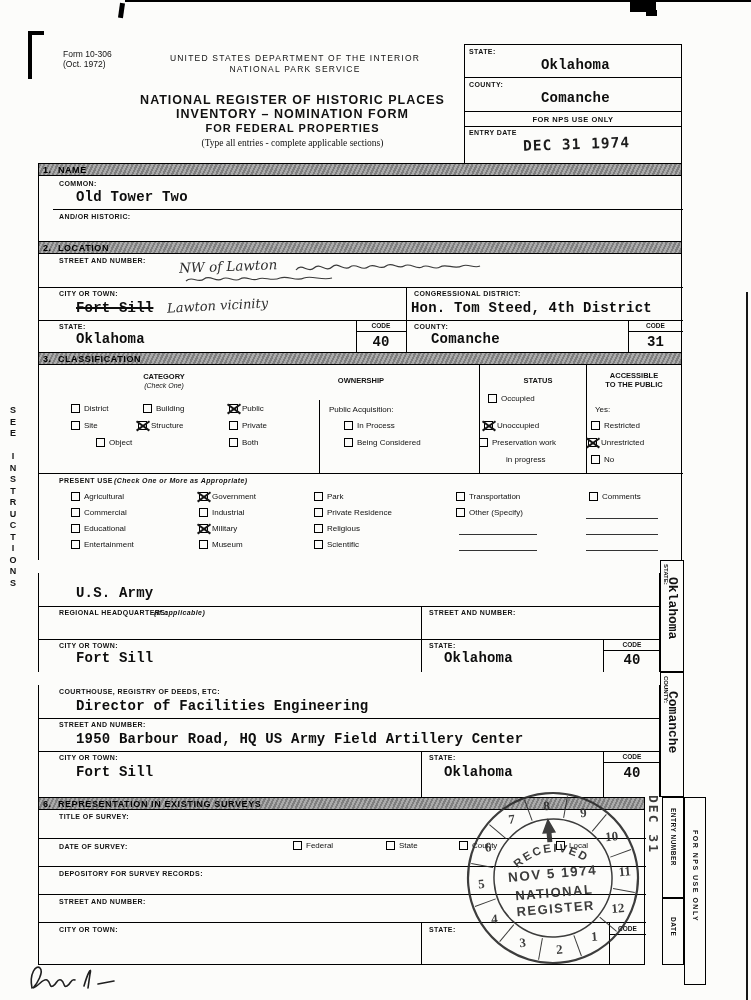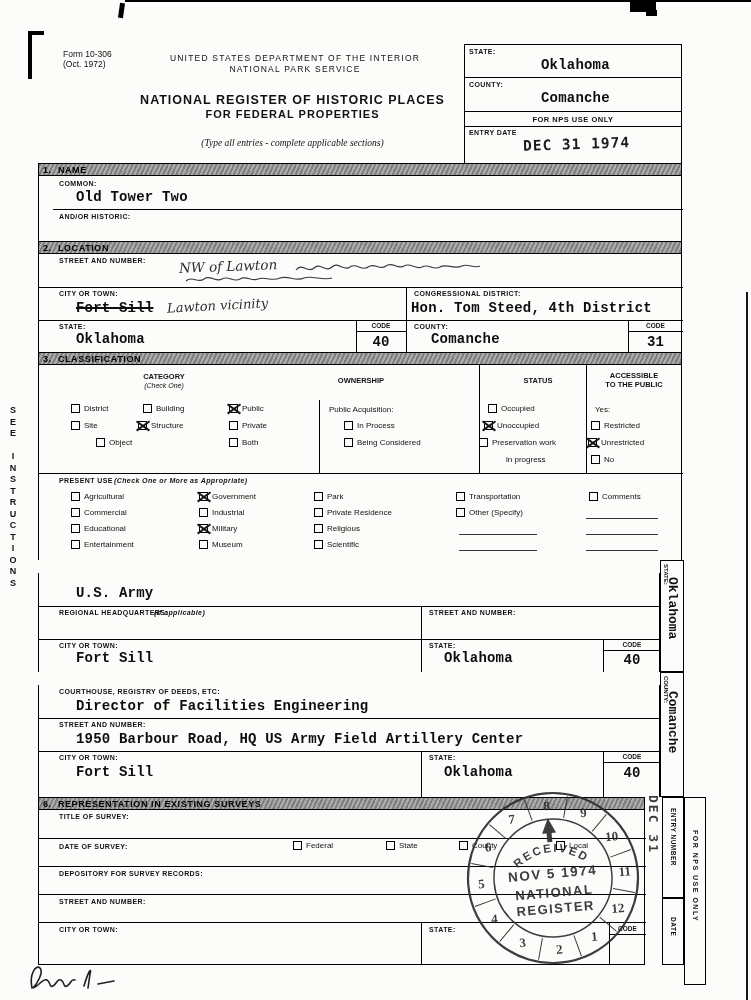--- a/index.html
+++ b/index.html
@@ -49,23 +49,24 @@
   <div class="abs" style="left:63px;top:49px;font-size:8.5px;line-height:10px">
     <div>Form 10-306</div>
     <div>(Oct. 1972)</div>
   </div>
   <div class="hdr-c" style="left:125px;top:53px;width:340px;font-size:8.5px;letter-spacing:1.2px;line-height:11px">
     <div>UNITED STATES DEPARTMENT OF THE INTERIOR</div>
     <div>NATIONAL PARK SERVICE</div>
   </div>
   <div class="hdr-c" style="left:105px;top:93px;width:375px">
     <div style="font-size:12.5px;font-weight:bold;letter-spacing:1px;line-height:14px">NATIONAL REGISTER OF HISTORIC PLACES</div>
+    <div style="font-size:12.5px;font-weight:bold;letter-spacing:1px;line-height:14px">INVENTORY – NOMINATION FORM</div>
     <div style="font-size:11px;font-weight:bold;letter-spacing:1px;line-height:14px">FOR FEDERAL PROPERTIES</div>
   </div>
-  <div class="hdr-c" style="left:105px;top:138px;width:375px;font-family:'Liberation Serif',serif;font-style:italic;font-size:9.5px">(Type all entries - complete applicable sections)</div>
+  <div class="hdr-c" style="left:105px;top:138px;width:375px;font-family:'Liberation Serif',serif;font-size:9.5px">(Type all entries - complete applicable sections)</div>
 
   <div class="abs" style="left:464px;top:44px;width:218px;height:120px;border:1.5px solid #000;border-bottom:none">
     <div style="position:relative;height:33px;border-bottom:1.5px solid #000">
       <span class="lbl" style="left:4px;top:3px">STATE:</span>
       <span class="val" style="left:76px;top:12px">Oklahoma</span>
     </div>
     <div style="position:relative;height:34px;border-bottom:1.5px solid #000">
       <span class="lbl" style="left:4px;top:3px">COUNTY:</span>
       <span class="val" style="left:76px;top:12px">Comanche</span>
     </div>
@@ -171,21 +172,21 @@
     <span class="txt8" style="left:290px;top:40px">Public Acquisition:</span>
     <div class="cbi" style="left:305px;top:56px">
         <span class="cb"></span>
         <span class="cbl">In Process</span>
       </div>
     <div class="cbi" style="left:305px;top:73px">
         <span class="cb"></span>
         <span class="cbl">Being Considered</span>
       </div>
 
-    <div class="cbi" style="left:449px;top:39px">
+    <div class="cbi" style="left:449px;top:29px">
         <span class="cb"></span>
         <span class="cbl">Occupied</span>
       </div>
     <div class="cbi checked" style="left:445px;top:56px">
         <span class="cb"></span>
         <span class="cbl">Unoccupied</span>
       </div>
     <div class="cbi" style="left:440px;top:73px">
         <span class="cb"></span>
         <span class="cbl">Preservation work</span>

